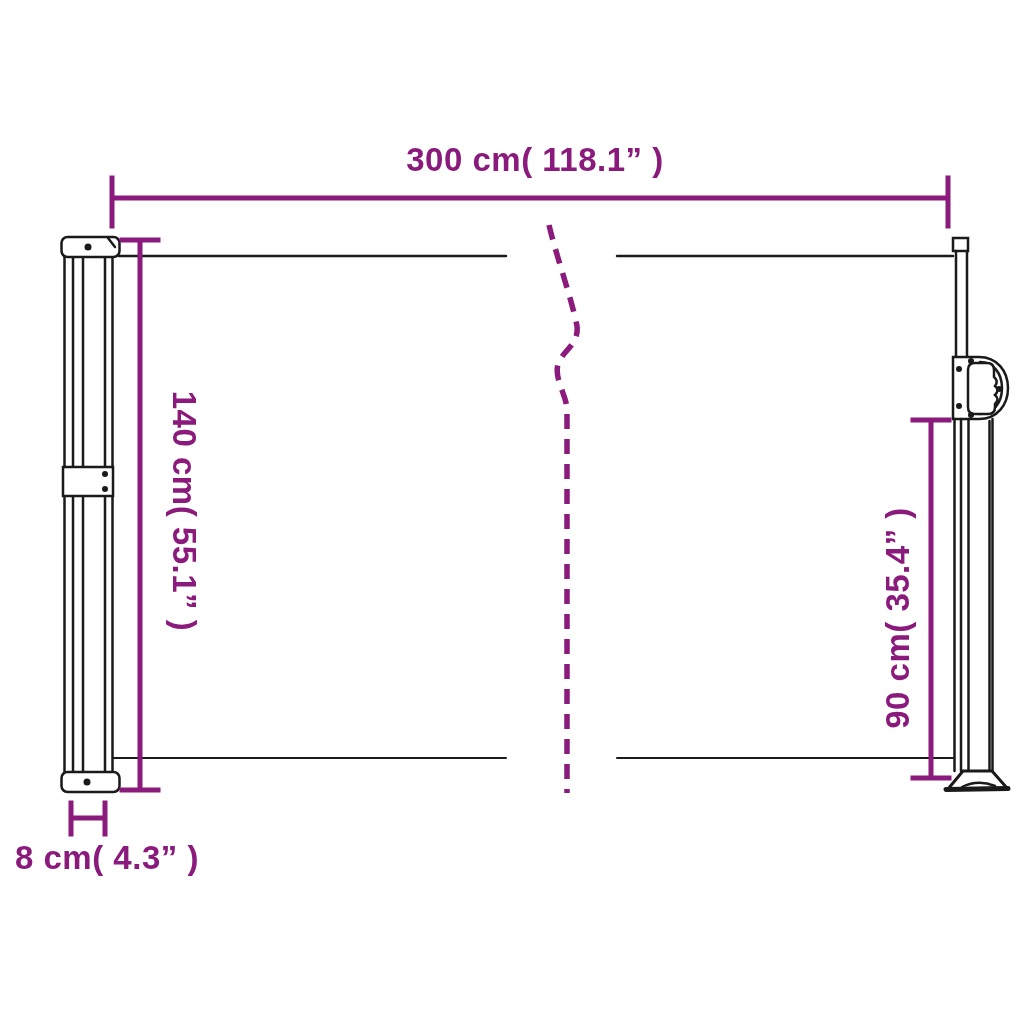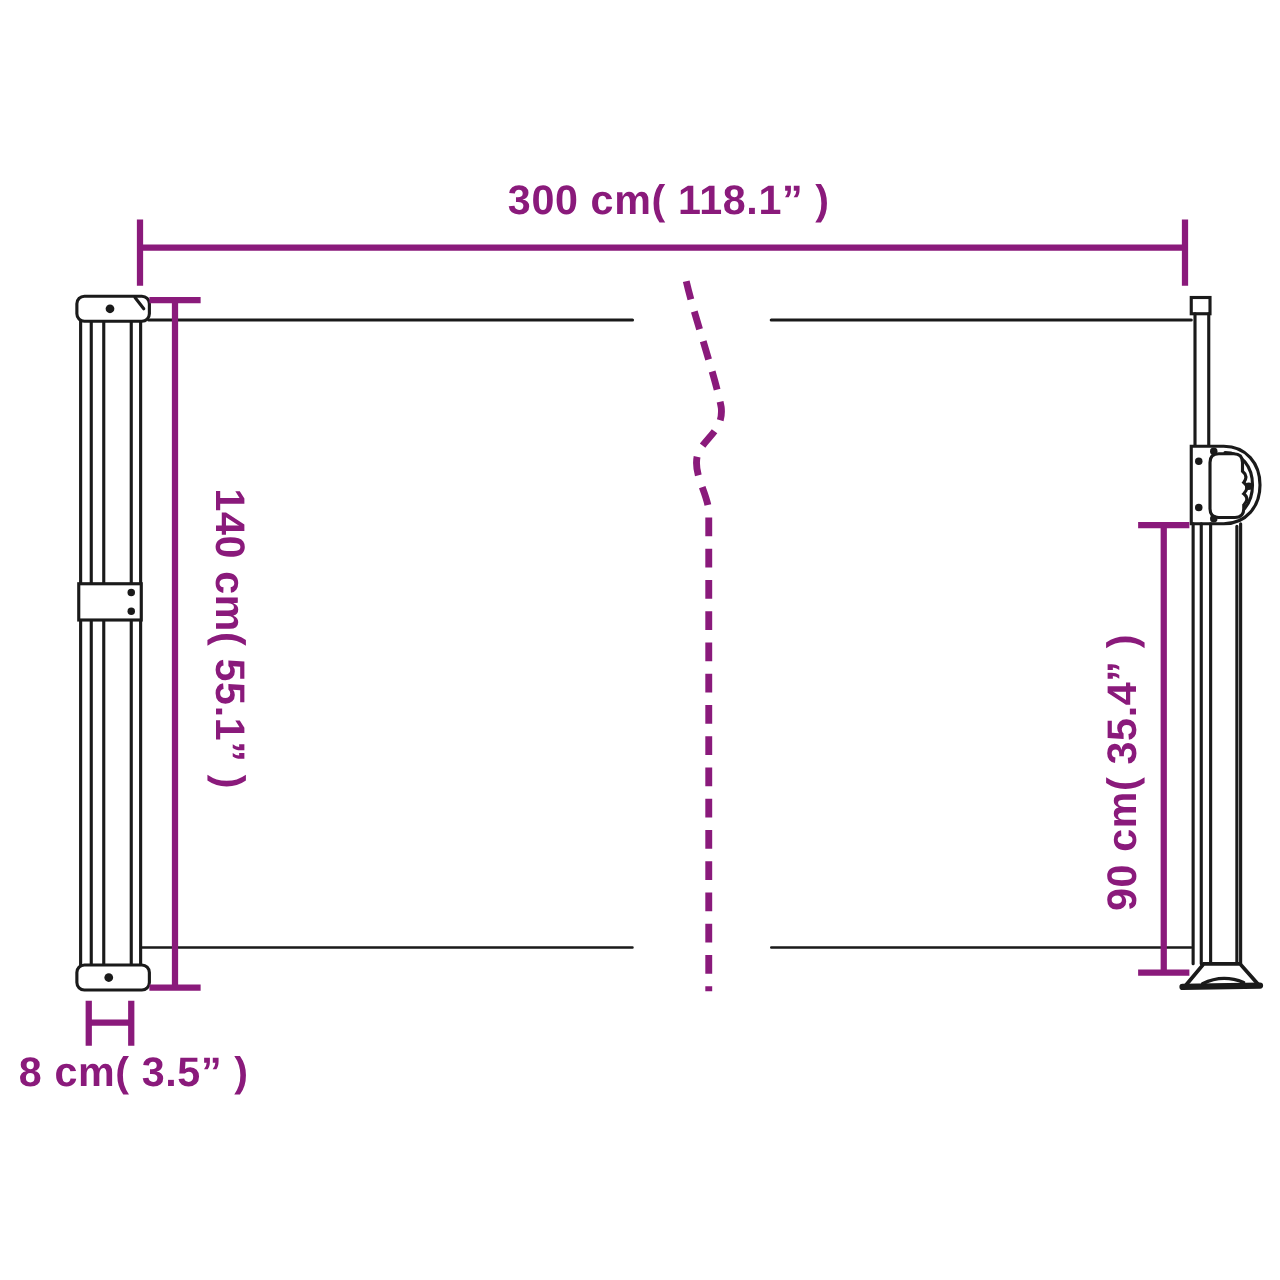--- a/index.html
+++ b/index.html
@@ -84,14 +84,14 @@
       <path d="M71,818 H105 M71,803 V834 M105,803 V834"></path>
     </g>
   </svg>
 
   <div class="dim-label label-top">300 cm( 118.1” )</div>
 
   <div class="dim-label label-left">140 cm( 55.1” )</div>
 
   <div class="dim-label label-right">90 cm( 35.4” )</div>
 
-  <div class="dim-label label-bottom">8 cm( 3.5” )</div>
+  <div class="dim-label label-bottom">8 cm( 4.3” )</div>
 </div>
 
 </body></html>

